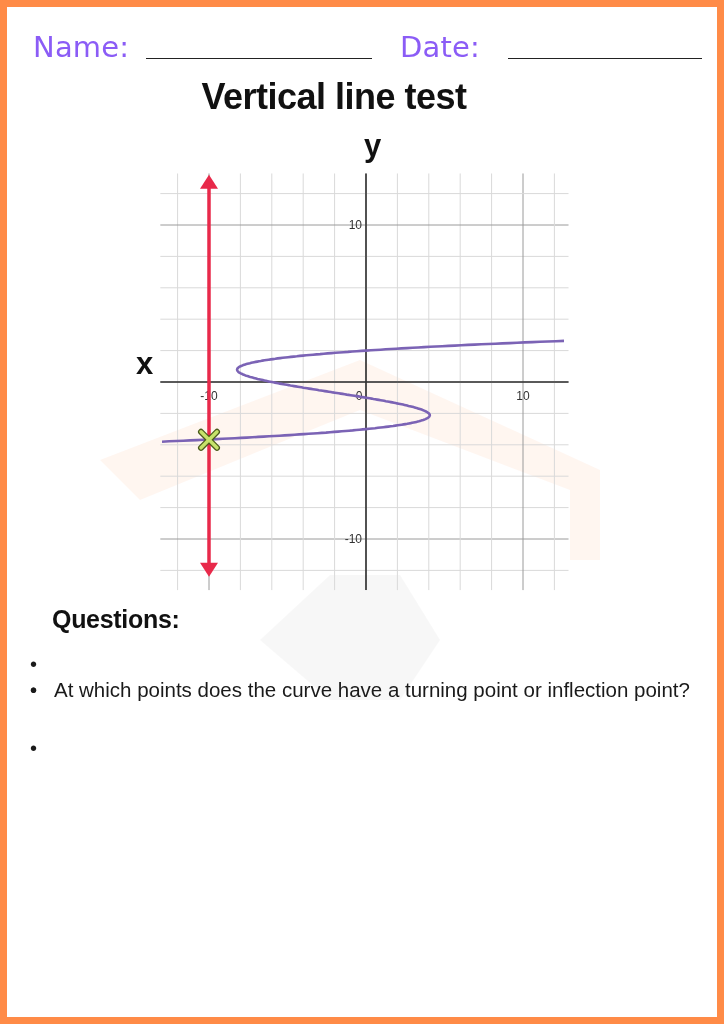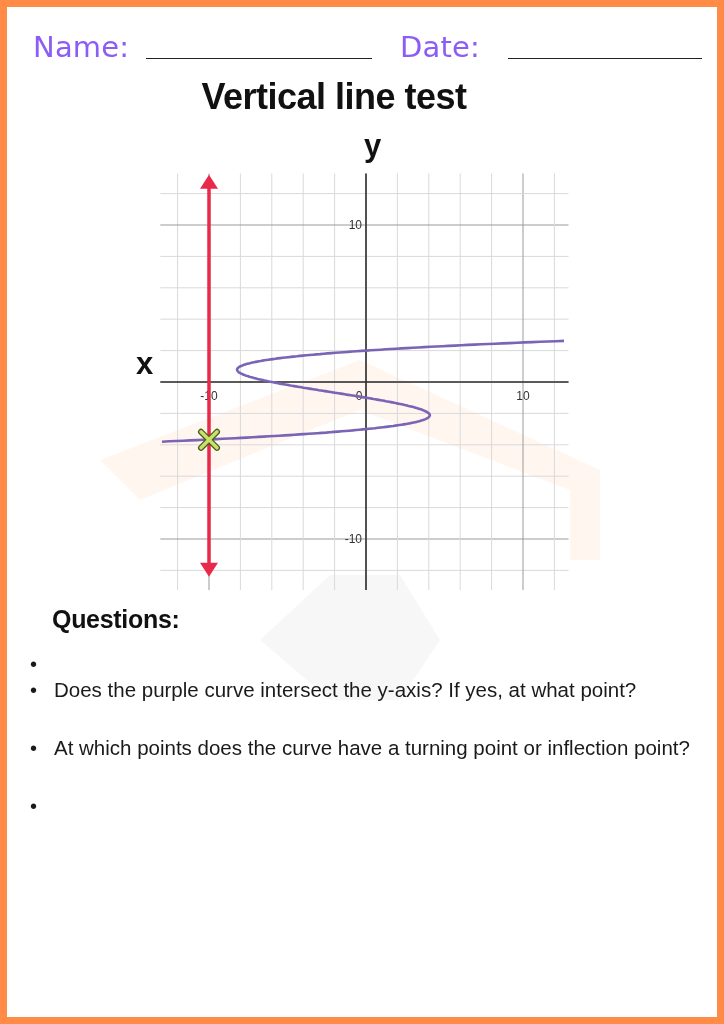--- a/index.html
+++ b/index.html
@@ -85,16 +85,16 @@
       <line x1="201" y1="431.776" x2="217" y2="447.776" stroke="#4a5a1a" stroke-width="6" stroke-linecap="round"></line>
       <line x1="201" y1="447.776" x2="217" y2="431.776" stroke="#4a5a1a" stroke-width="6" stroke-linecap="round"></line>
       <line x1="201" y1="431.776" x2="217" y2="447.776" stroke="#c6e26a" stroke-width="3.5" stroke-linecap="round"></line>
       <line x1="201" y1="447.776" x2="217" y2="431.776" stroke="#c6e26a" stroke-width="3.5" stroke-linecap="round"></line>
     </g>
 </svg>
 
 <div class="qtitle">Questions:</div>
 <ul class="qlist">
   <li><span class="bullet">•</span></li>
-  <li><span class="bullet">•</span><span>Does the purple curve intersect the y-axis? If yes, at what point?</span></li>
+  <li><span class="bullet">•</span></li>
   <li><span class="bullet">•</span><span>At which points does the curve have a turning point or inflection point?</span></li>
   <li><span class="bullet">•</span></li>
 </ul>
 
 </body></html>

